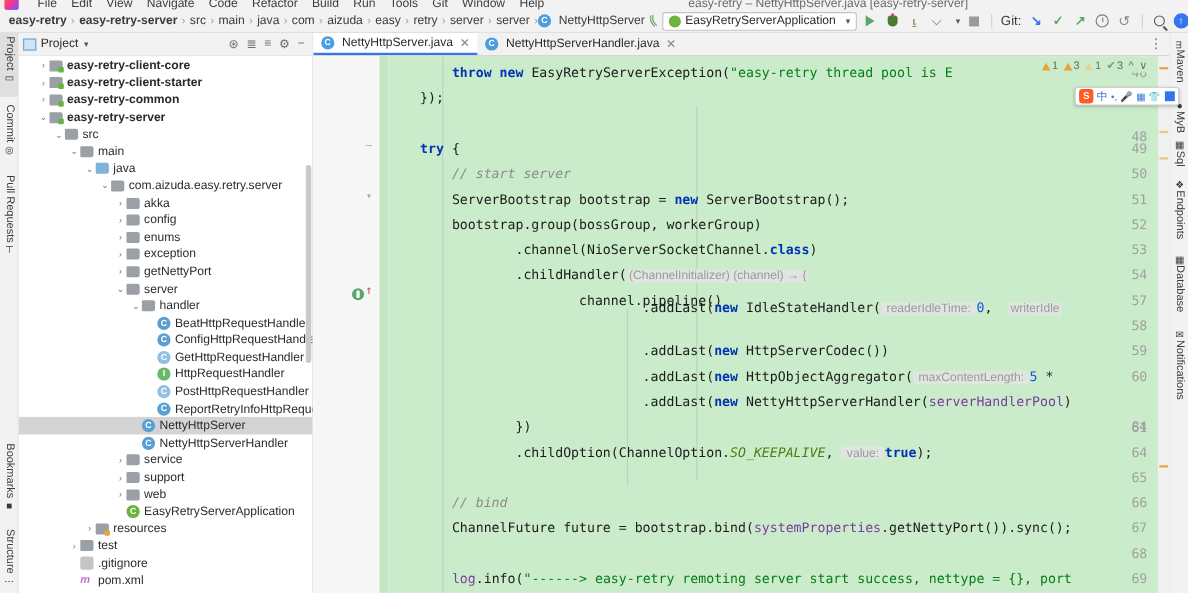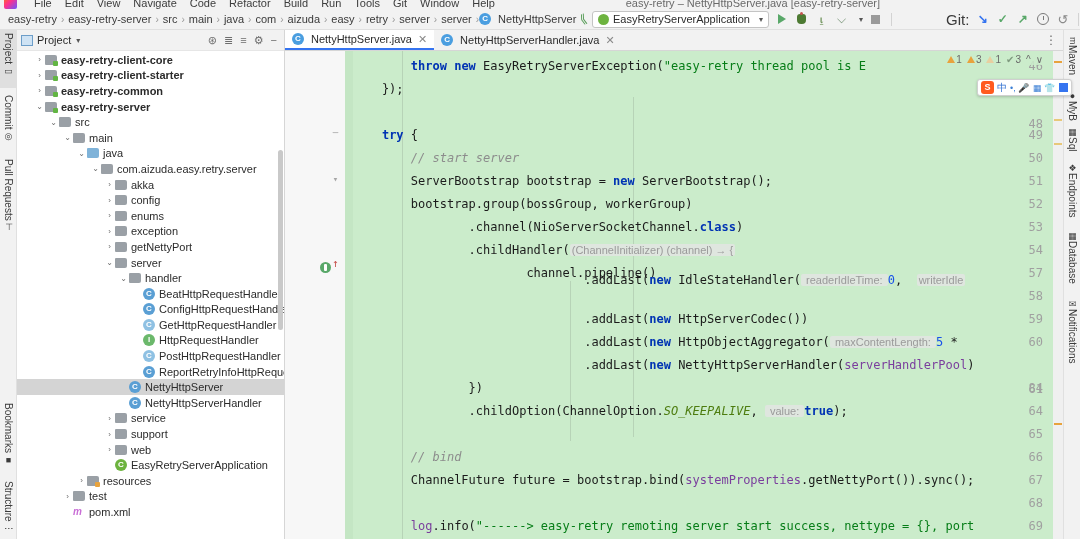--- a/index.html
+++ b/index.html
@@ -32,21 +32,21 @@
 
   
   .navbar {
     position: absolute; left: 0; top: 9px; width: 1080px; height: 21px;
     background: #f2f2f2; border-bottom: 1px solid #e0e0e0;
     display: flex; align-items: center; padding: 0 4px;
     white-space: nowrap;
   }
   .crumbs { display: flex; align-items: center; gap: 0; }
   .crumb { font-size: 11px; color: #3a3a3a; padding: 0 4px; }
-  .crumb.b { font-weight: normal; }
+  .crumb.b { font-weight: bold; }
   .sep { color: #9b9b9b; font-size: 10px; }
   .cls-ico {
     display: inline-block; width: 12px; height: 12px; border-radius: 50%;
     background: #4a9ee0; color: #fff; font-size: 8px; line-height: 12px;
     text-align: center; margin-right: 3px; font-weight: bold;
   }
   .nav-right { margin-left: auto; display: flex; align-items: center; gap: 5px; padding-right: 3px; }
   .runcfg {
     display: flex; align-items: center; gap: 4px;
     border: 1px solid #c4c4c4; border-radius: 3px; background: #fff;
@@ -56,21 +56,21 @@
   .spring-ico { width: 11px; height: 11px; position: relative; }
   .spring-ico::before {
     content:""; position:absolute; inset:0; border-radius:50%;
     background: #6db33f;
   }
   .tbtn { width: 15px; height: 15px; display: flex; align-items: center; justify-content: center; cursor: pointer; }
   .tri-run { width: 0; height: 0; border-left: 8px solid #59a869; border-top: 5px solid transparent; border-bottom: 5px solid transparent; }
   .bug { width: 9px; height: 10px; border-radius: 3px 3px 4px 4px; background: #4d7a33; position: relative; }
   .bug::after { content:""; position:absolute; left:3px; top:-2px; width:3px; height:3px; background:#c75450; border-radius:50%;}
   .sq-stop { width: 9px; height: 9px; background: #9a9a9a; }
-  .gitlbl { font-size: 15px; color: #3a3a3a; margin-right: 1px; margin-left: 46px; }
+  .gitlbl { font-size: 12px; color: #3a3a3a; margin-right: 1px; }
   .vdiv { width: 1px; height: 13px; background: #d3d3d3; margin: 0 3px; }
   .arr { font-size: 12px; font-weight: bold; }
   .arr.blue { color: #3574f0; }
   .arr.green { color: #59a869; }
   .circ-ico { width: 12px; height: 12px; border: 1.4px solid #7a7a7a; border-radius: 50%; position: relative; }
   .circ-ico::after { content:""; position:absolute; left:5px; top:2px; width:1.3px; height:4px; background:#7a7a7a;}
   .undo { font-size: 13px; color: #8a8a8a; }
   .mag { width: 10px; height: 10px; border: 1.5px solid #5a5a5a; border-radius: 50%; position: relative; }
   .mag::after { content:""; position:absolute; right:-4px; bottom:-3px; width:5px; height:1.5px; background:#5a5a5a; transform: rotate(45deg); }
   .updbtn { width: 14px; height: 14px; border-radius: 50%; background: #3574f0; color: #fff; font-size: 9px; line-height: 14px; text-align: center; }
@@ -499,20 +499,25 @@
         </div>
         <div class="row" style="padding-left: 59px;">
           <span class="tw">›</span>
           <span class="fold res"></span>
           <span class="lbl">resources</span>
         </div>
         <div class="row" style="padding-left: 45px;">
           <span class="tw">›</span>
           <span class="fold"></span>
           <span class="lbl">test</span>
+        </div>
+        <div class="row" style="padding-left: 45px;">
+          <span class="tw"></span>
+          <span class="fi git"></span>
+          <span class="lbl">.gitignore</span>
         </div>
         <div class="row" style="padding-left: 45px;">
           <span class="tw"></span>
           <span class="fi pom">m</span>
           <span class="lbl">pom.xml</span>
         </div>
       </div>
     <div class="psb"></div>
   </div>
 

